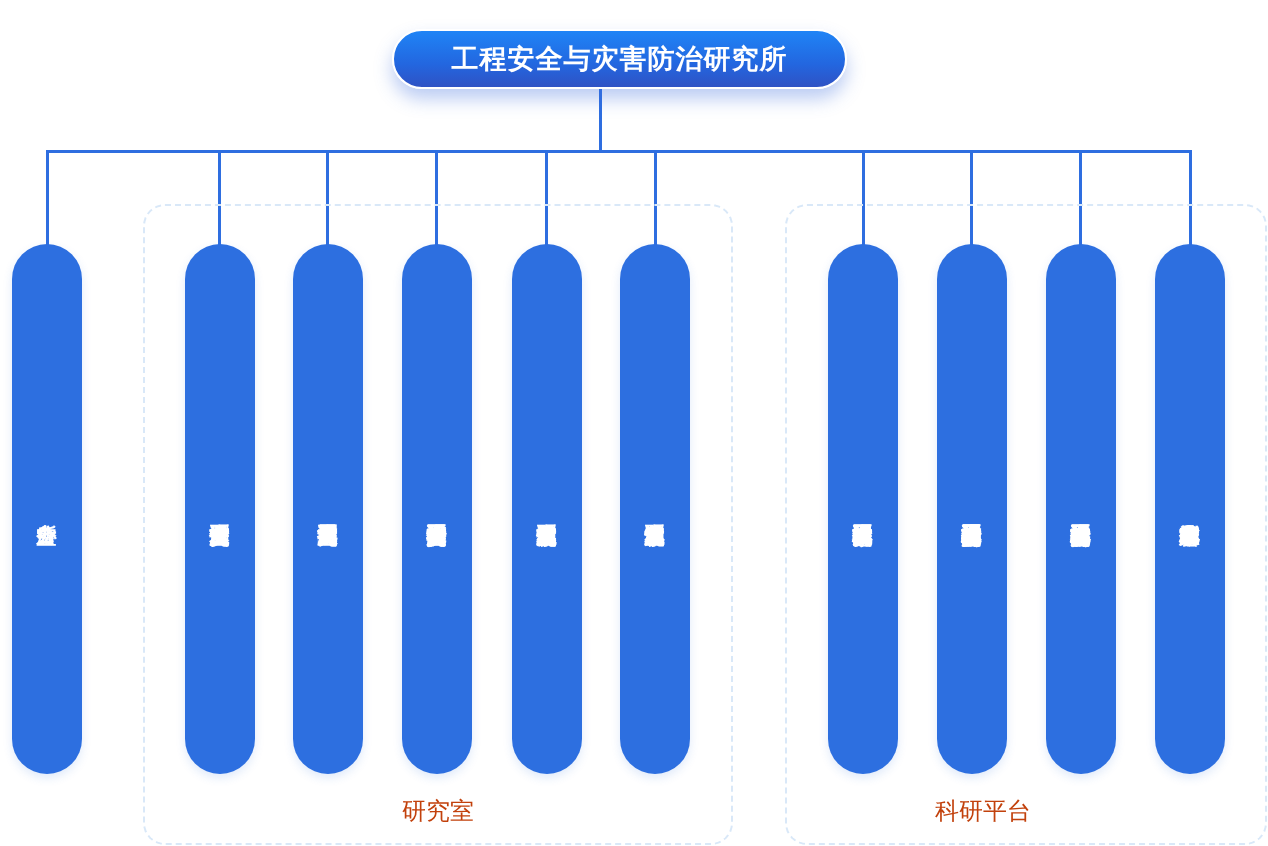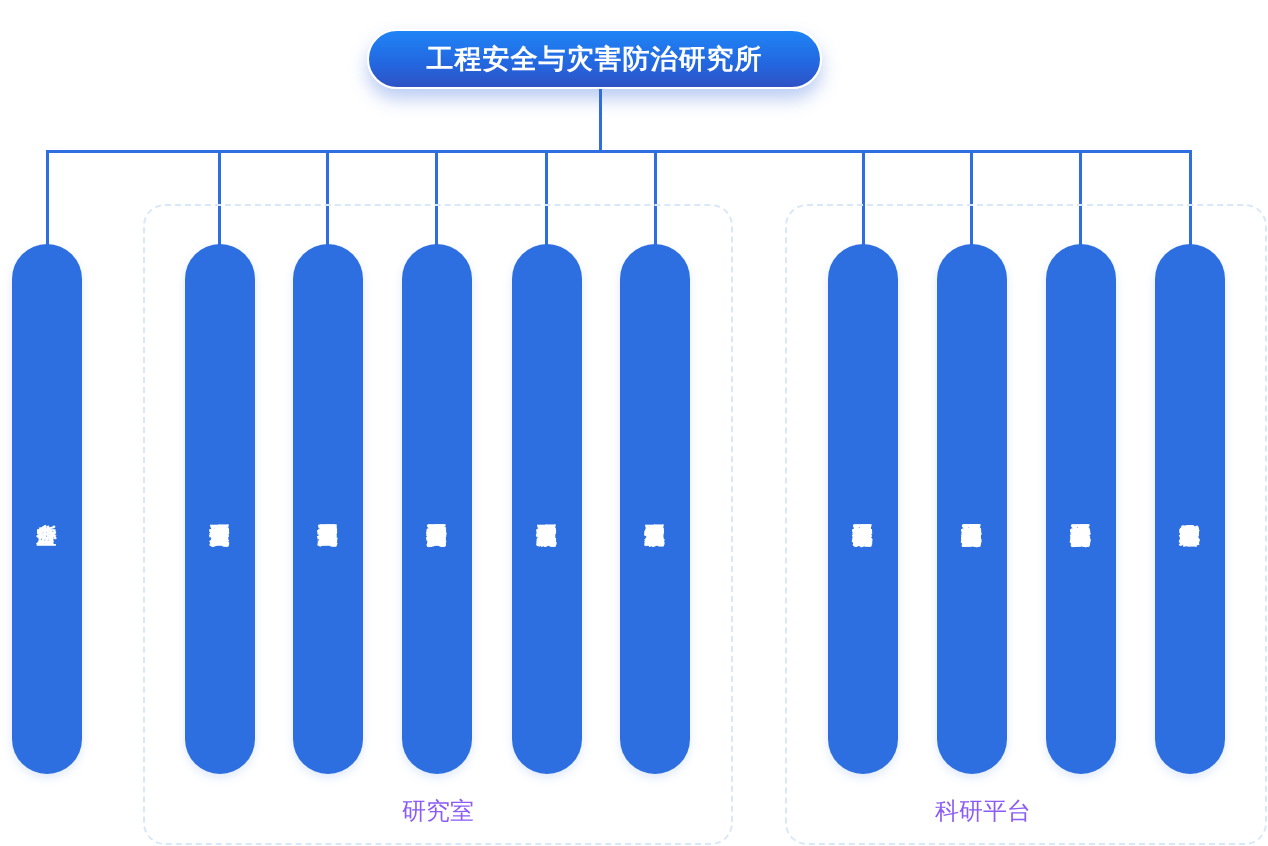--- a/index.html
+++ b/index.html
@@ -1,31 +1,31 @@
 <!DOCTYPE html>
 <html><head>
 <meta charset="utf-8">
 <style>
   html, body { margin: 0; padding: 0; background: #ffffff; }
   body { width: 1268px; height: 846px; position: relative; overflow: hidden;
          font-family: "DejaVu Sans", "Liberation Sans", sans-serif; }
   .root-node {
-    position: absolute; left: 367px; top: 29px; width: 455px; height: 60px;
+    position: absolute; left: 392px; top: 29px; width: 455px; height: 60px;
     border-radius: 30px; border: 2px solid #ffffff; box-sizing: border-box;
     background: linear-gradient(180deg, #1f84f6 0%, #2366df 60%, #2f52c4 100%);
     box-shadow: 0 10px 18px rgba(60,110,220,0.35);
     display: flex; align-items: center; justify-content: center;
     color: #fff; font-weight: bold; font-size: 27px; letter-spacing: 1px;
   }
   .line { position: absolute; background: #2e6ee0; }
   .group-box {
     position: absolute; border: 2px dashed #d9e8f8; border-radius: 22px; box-sizing: border-box;
   }
   .group-label {
-    position: absolute; color: #8b5cf6; font-size: 24px; text-align: center;
+    position: absolute; color: #c2410c; font-size: 24px; text-align: center;
   }
   .pill {
     position: absolute; top: 244px; width: 70px; height: 530px; border-radius: 35px;
     background: #2d6fe0; box-shadow: 0 4px 10px rgba(45,111,224,0.15);
     display: flex; align-items: center; justify-content: center;
   }
   .pill span {
     color: #fff; font-weight: bold; font-size: 20px; line-height: 22px;
     writing-mode: vertical-rl; text-orientation: upright; letter-spacing: 0px;
   }

